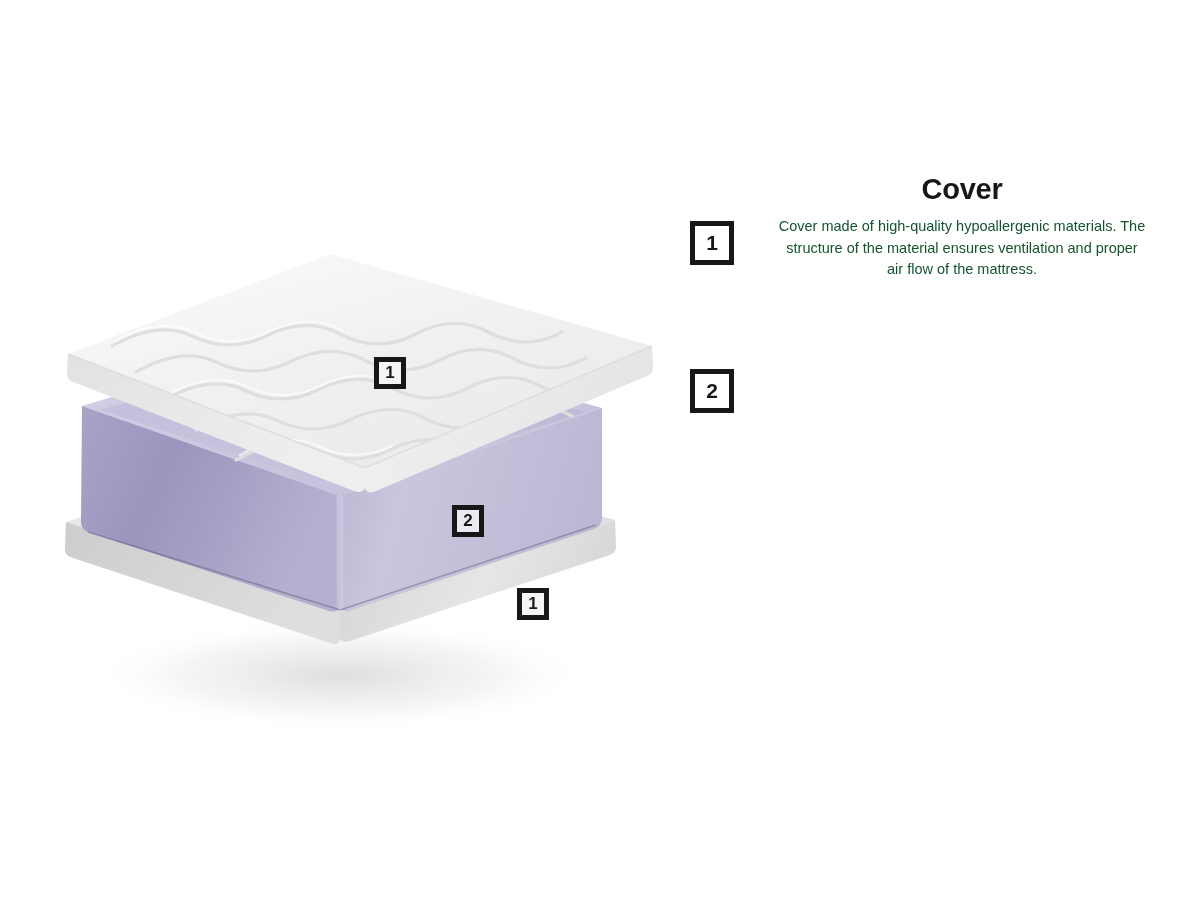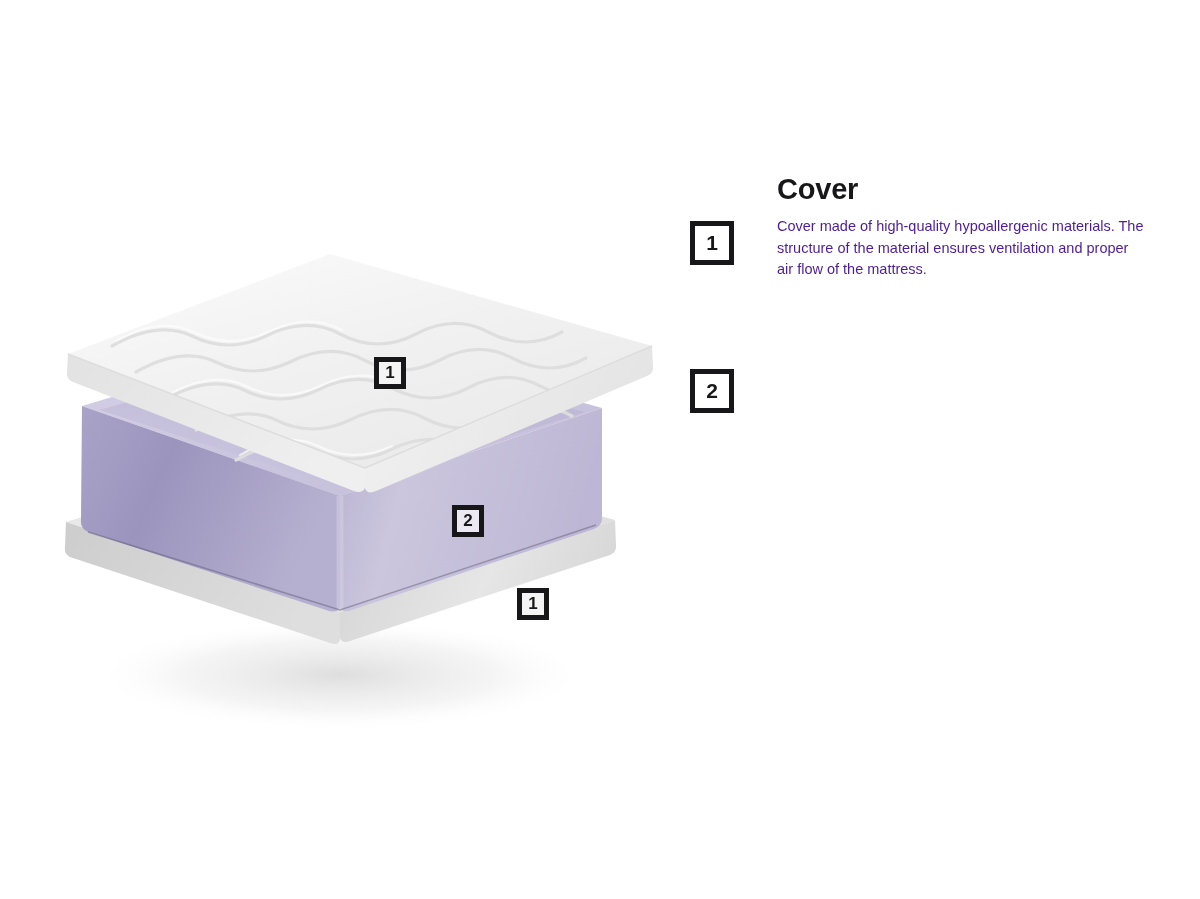--- a/index.html
+++ b/index.html
@@ -72,35 +72,35 @@
     background: #ffffff;
     color: #17171a;
     font-size: 21px;
     font-weight: 700;
     line-height: 34px;
     text-align: center;
   }
   #entry-cover .legend-badge { margin-top: 49px; }
   #entry-foam  .legend-badge { margin-top: 46px; }
 
-  .legend-body { margin-left: 43px; padding-top: 0; }
+  .legend-body { margin-left: 43px; padding-top: 0; text-align: center; }
 
   .legend-title {
     font-size: 29px;
     font-weight: 700;
     color: #17171a;
     letter-spacing: -0.2px;
     line-height: 34px;
     margin-bottom: 10px;
   }
 
   .legend-text {
     font-size: 14.5px;
     font-weight: 400;
-    color: #4c1d95;
+    color: #14532d;
     line-height: 21.5px;
     max-width: 370px;
   }
 </style>
 </head>
 <body>
 
 <div id="page">
 
   <div id="illustration">

